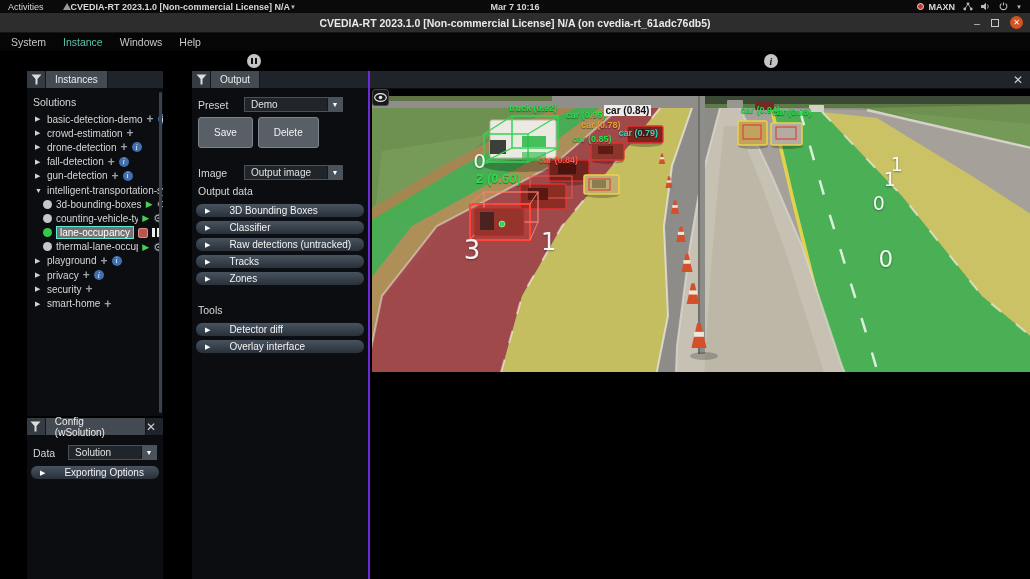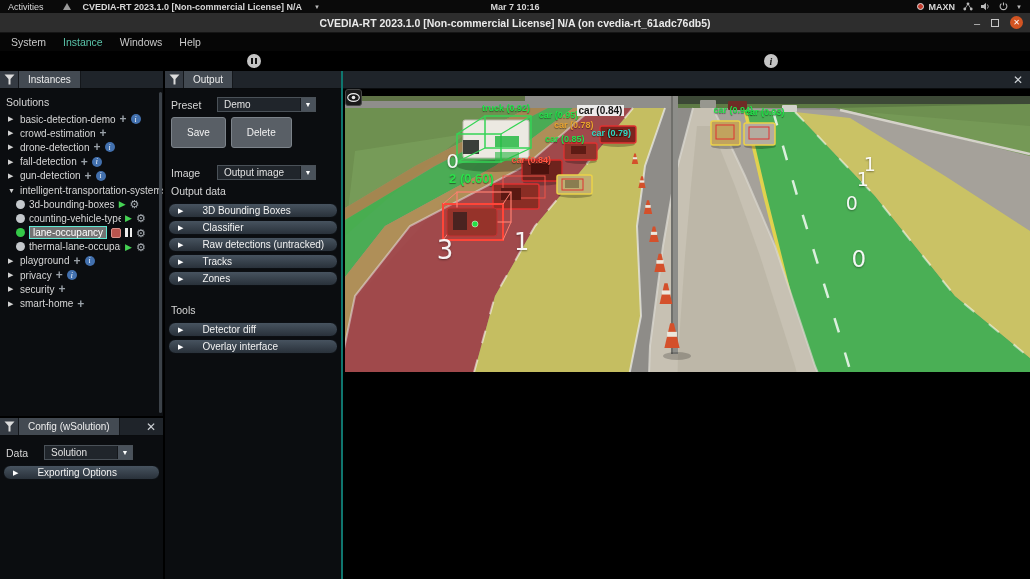--- a/index.html
+++ b/index.html
@@ -3,21 +3,21 @@
 <meta charset="utf-8">
 <title>CVEDIA-RT</title>
 <style>
   * { margin:0; padding:0; box-sizing:border-box; }
   html,body { width:1030px; height:579px; overflow:hidden; }
   body { background:#000; font-family:"Liberation Sans",sans-serif; color:#ddd; position:relative; }
 
   
   .topbar { height:13px; background:#0a0a0a; display:flex; align-items:center; font-size:9px; color:#d8d8d8; padding:0 8px; position:relative; }
   .topbar .grp { display:flex; align-items:center; gap:5px; }
-  .app-ind { margin-left:14px; display:flex; align-items:center; gap:12px; font-weight:bold; }
+  .app-ind { margin-left:14px; display:flex; align-items:center; gap:0; font-weight:bold; }
   .tri-logo { width:0; height:0; border-left:4px solid transparent; border-right:4px solid transparent; border-bottom:7px solid #9a9a9a; }
   .topbar .center { position:absolute; left:50%; transform:translateX(-50%); font-weight:bold; }
   .topbar .right { margin-left:auto; display:flex; gap:8px; align-items:center; }
   .rec-dot { width:7px; height:7px; border-radius:50%; background:#c23a2b; border:1px solid #e0e0e0; }
   .sysico { opacity:.9; display:flex; }
   .caret-dn { font-size:6px; color:#bbb; }
 
   
   .titlebar { height:20px; background:#2d2d2d; border-bottom:1px solid #151515; display:flex; align-items:center; justify-content:center; font-size:10.5px; font-weight:bold; color:#eaeaea; position:relative; }
   .win-controls { position:absolute; right:7px; top:0; height:100%; display:flex; gap:11px; align-items:center; font-weight:normal; }
@@ -37,24 +37,24 @@
   .pb-pause i { display:flex; gap:1.5px; } .pb-pause b { width:1.8px; height:6px; background:#111; display:block; }
   .pb-track { position:absolute; left:267px; top:3px; width:488px; height:14px; background:#151515; border:1px solid #363636; border-radius:7px; }
   .pb-handle { position:absolute; left:36%; top:2px; width:7px; height:8px; background:#8d8d8d; border-radius:1px; }
   .pb-notch { position:absolute; left:40%; top:-4px; width:0; height:0; border-left:4px solid transparent; border-right:4px solid transparent; border-bottom:5px solid #6e6e6e; }
   .pb-frame { position:absolute; left:44.5%; top:1px; font-size:9.5px; color:#cfcfcf; }
   .pb-info { left:764px; font-family:"Liberation Serif",serif; font-style:italic; font-weight:bold; font-size:10px; }
 
   
   .main { display:flex; height:508px; }
   .left-col { width:163px; display:flex; flex-direction:column; background:#000; }
-  .output-col { width:180px; display:flex; flex-direction:column; background:#0b0d10; border-left:2px solid #000; border-right:2px solid #0f766e; }
+  .output-col { width:180px; display:flex; flex-direction:column; background:#0b0d10; border-left:2px solid #000; border-right:2px solid #6d28d9; }
   .video-col { flex:1; display:flex; flex-direction:column; background:#000; }
 
-  .panel { background:#0b0d10; display:flex; flex-direction:column; }
+  .panel { background:#0b0d10; display:flex; flex-direction:column;margin-left:27px; }
   .panel-header { height:18px; background:#1f242a; border-bottom:1px solid #0a0c0e; display:flex; align-items:stretch; flex:none; }
   .funnel-btn { width:19px; background:#353b43; border-right:1px solid #14171b; display:flex; align-items:center; justify-content:center; }
   .panel-tab { background:#434a52; padding:0 9px; display:flex; align-items:center; font-size:10px; color:#ededed; border-right:1px solid #14171b; }
   .panel-x { margin-left:auto; margin-right:7px; align-self:center; color:#ced2d6; font-size:12px; line-height:10px; }
   .panel-body { flex:1; padding:5px 0 0 0; font-size:10px; color:#d6d6d6; position:relative; overflow:hidden; }
 
   
   .sec-label { padding:2px 0 4px 6px; font-size:10.5px; }
   .trow { display:flex; align-items:center; height:14.2px; gap:4px; padding-left:8px; white-space:nowrap; }
   .trow.inst { padding-left:16px; }

